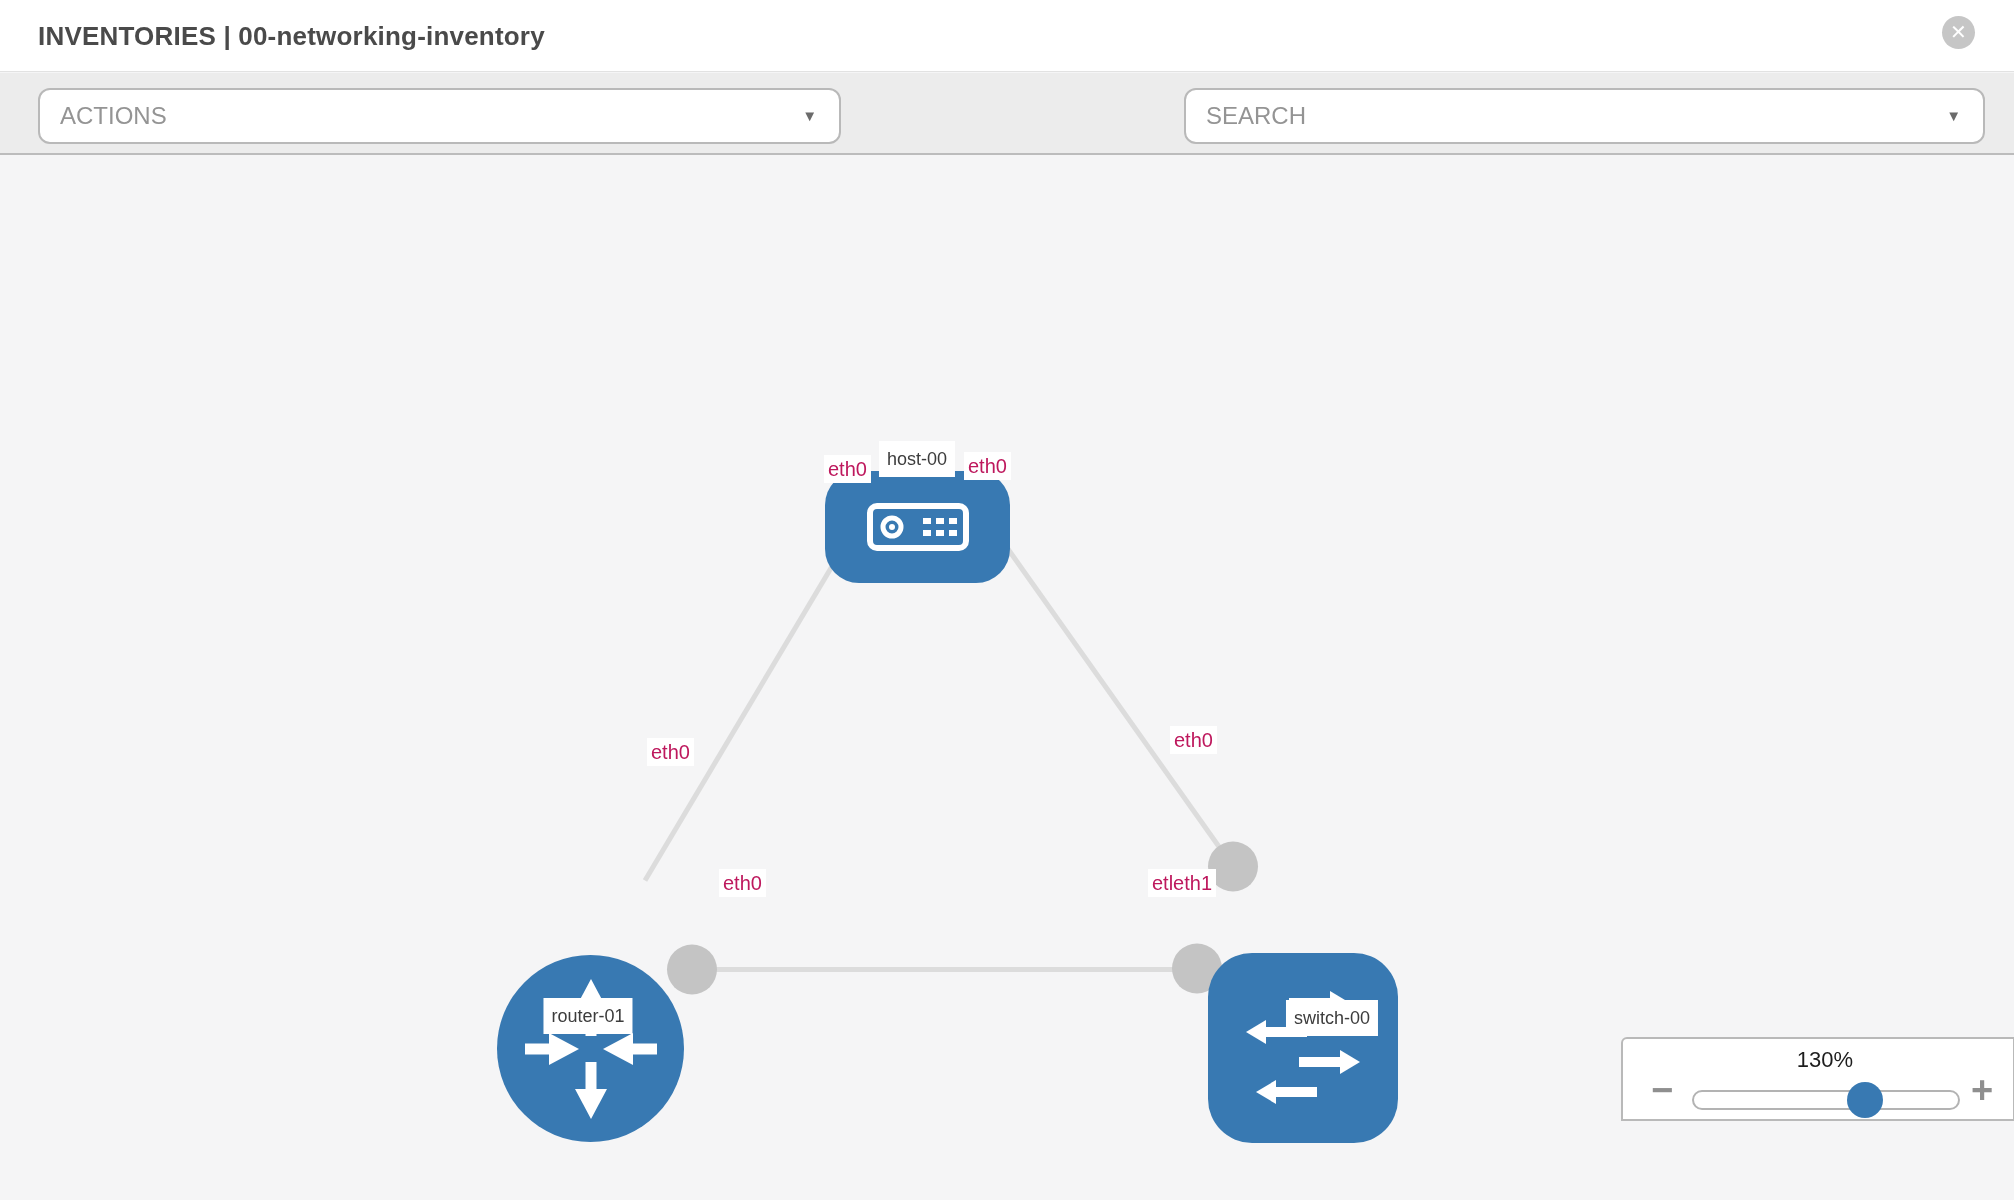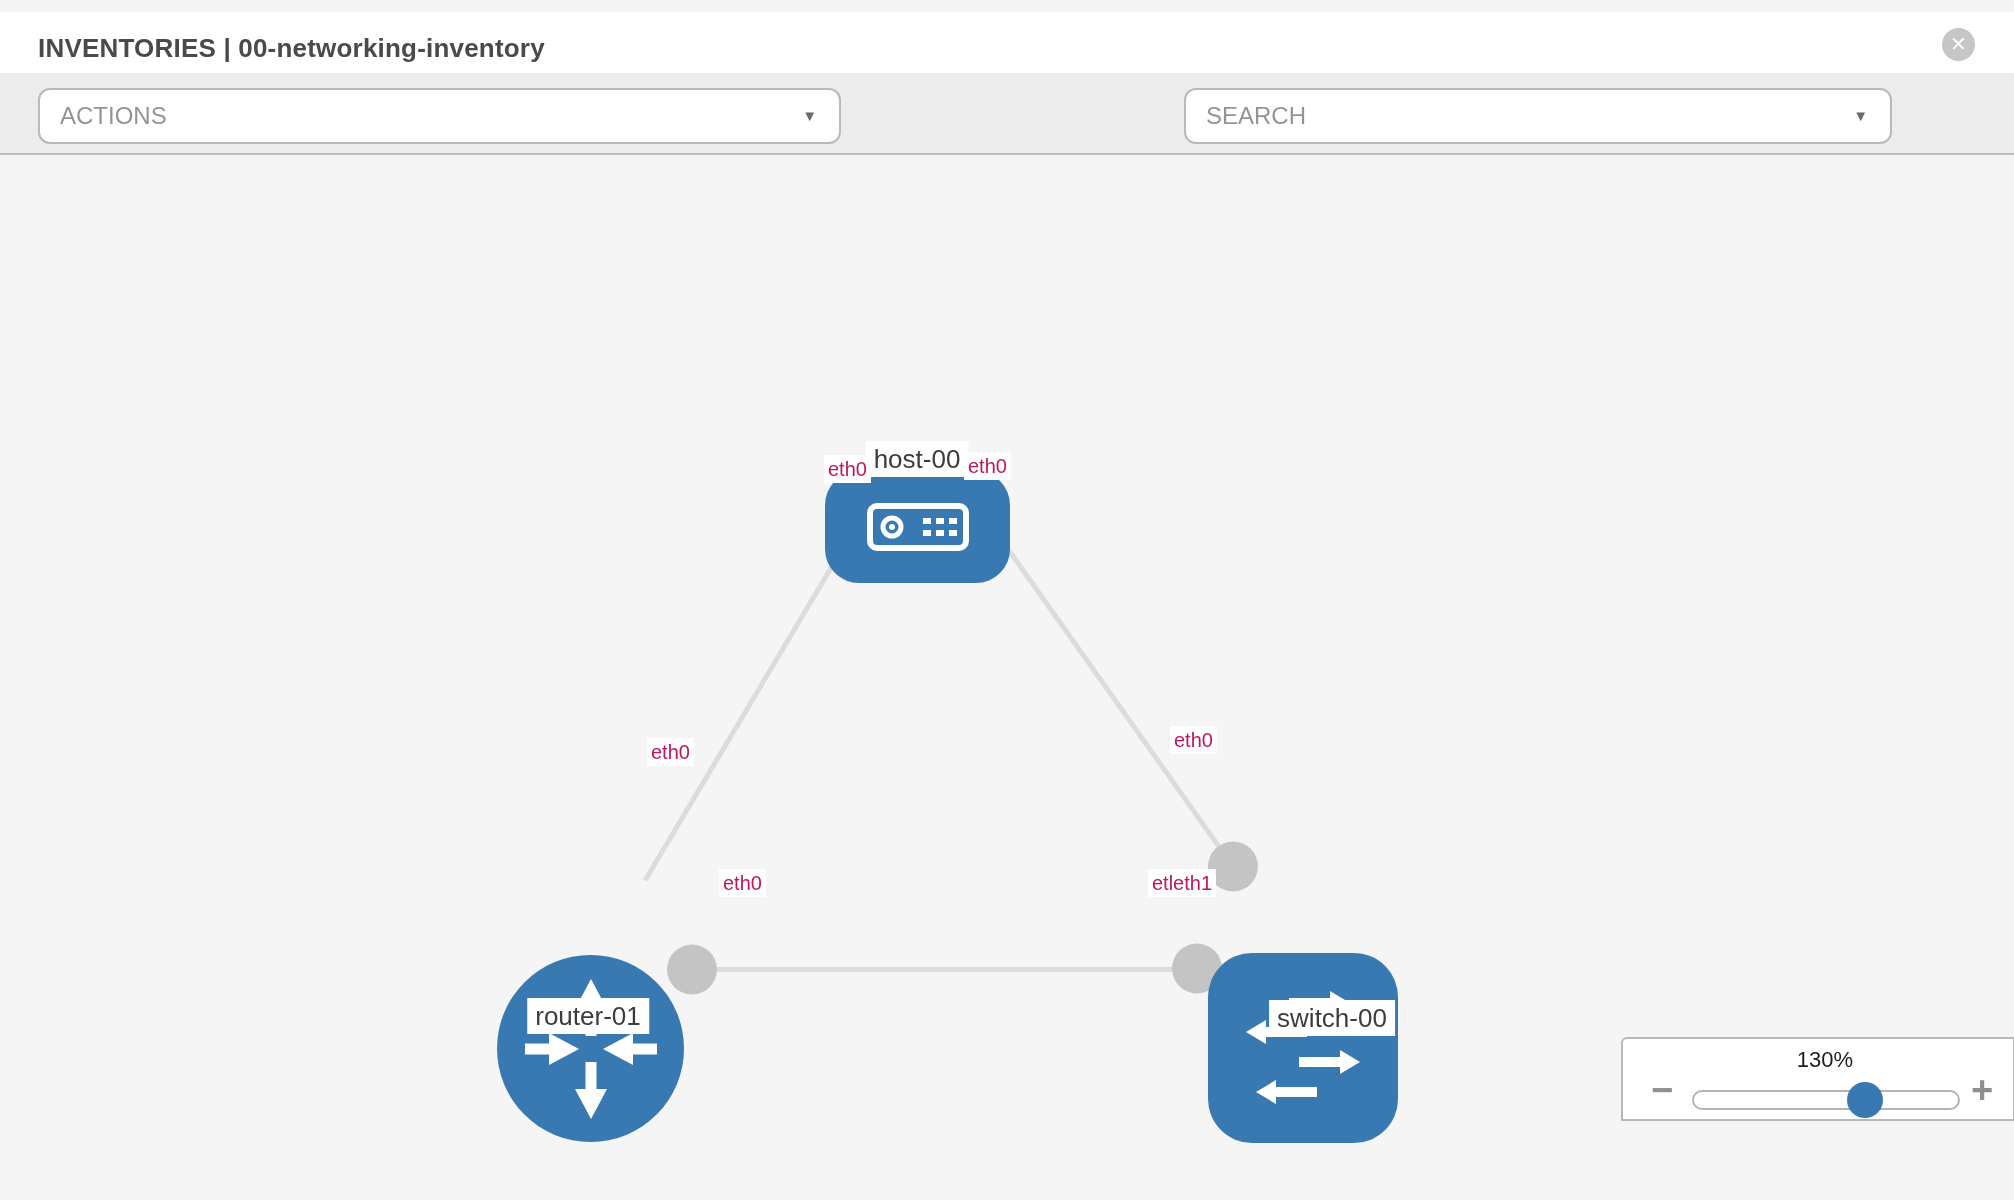--- a/index.html
+++ b/index.html
@@ -1,56 +1,56 @@
 <!DOCTYPE html>
 <html><head>
 <meta charset="utf-8">
 <style>
   * { margin:0; padding:0; box-sizing:border-box; }
   html,body { width:2014px; height:1200px; overflow:hidden;
     font-family:"Liberation Sans","DejaVu Sans",sans-serif; background:#f5f5f6; }
 
   
   .header { position:absolute; left:0; top:0; width:2014px; height:72px;
-    background:#ffffff; border-bottom:1px solid #e2e2e2;margin-top:12px; }
+    background:#ffffff; border-bottom:1px solid #e2e2e2; }
   .page-title { position:absolute; left:38px; top:0; height:72px; line-height:72px;
     font-size:26px; font-weight:bold; color:#4a4a4a; letter-spacing:.2px; }
   .close-btn { position:absolute; left:1942px; top:16px; width:33px; height:33px;
     border-radius:50%; background:#c6c6c6; color:#ffffff; text-align:center;
     line-height:33px; font-size:20px; font-weight:900; cursor:pointer; }
 
   
   .toolbar { position:absolute; left:0; top:73px; width:2014px; height:82px;
     background:#ececec; border-bottom:2px solid #bcbcbc; }
   .dropdown { position:absolute; top:15px; height:56px; background:#ffffff;
     border:2px solid #b9b9b9; border-radius:12px; font-size:24px; color:#949494;
     line-height:52px; padding-left:20px; cursor:pointer; }
   .dd-actions { left:38px;  width:803px; }
-  .dd-search  { left:1184px; width:708px; }
+  .dd-search  { left:1184px; width:801px; }
   .dd-caret { position:absolute; right:22px; top:0; line-height:52px;
     font-size:15px; color:#6b6b6b; }
   .tool-icon { position:absolute; top:99px; width:38px; height:38px; cursor:pointer; }
   .tool-wrench { left:1048px; }
   .tool-key    { left:1114px; }
 
   
   .canvas { position:absolute; left:0; top:155px; width:2014px; height:1045px;
     background:#f5f5f6; }
   .links-svg { position:absolute; left:0; top:0; width:2014px; height:1200px; }
 
   .node { position:absolute; background:#3879b2; display:flex;
     align-items:center; justify-content:center; cursor:pointer; }
   .node-host   { left:825px;  top:316px; width:185px; height:112px; border-radius:34px; }
   .node-router { left:497px;  top:800px; width:187px; height:187px; border-radius:50%; }
   .node-switch { left:1208px; top:798px; width:190px; height:190px; border-radius:44px; }
 
   .chip { position:absolute; background:#ffffff; color:#be185d;
     font-size:20px; line-height:26px; padding:1px 4px; white-space:nowrap; }
   .node-label { position:absolute; background:#ffffff; color:#3c3c3c;
-    font-size:26px; line-height:32px; padding:2px 8px; white-space:nowrap;
+    font-size:18px; line-height:32px; padding:2px 8px; white-space:nowrap;
     transform:translateX(-50%); }
 
   
   .zoom-panel { position:absolute; left:1621px; top:1037px; width:394px; height:84px;
     background:#ffffff; border:2px solid #b9b9b9; border-radius:6px 0 0 0; }
   .zoom-level { position:absolute; left:142px; top:8px; width:120px;
     text-align:center; font-size:22px; color:#1d1d1d; }
   .zoom-minus, .zoom-plus { position:absolute; top:30px; font-weight:900;
     color:#8f8f8f; cursor:pointer; }
   .zoom-minus { left:28px;  font-size:38px; }

